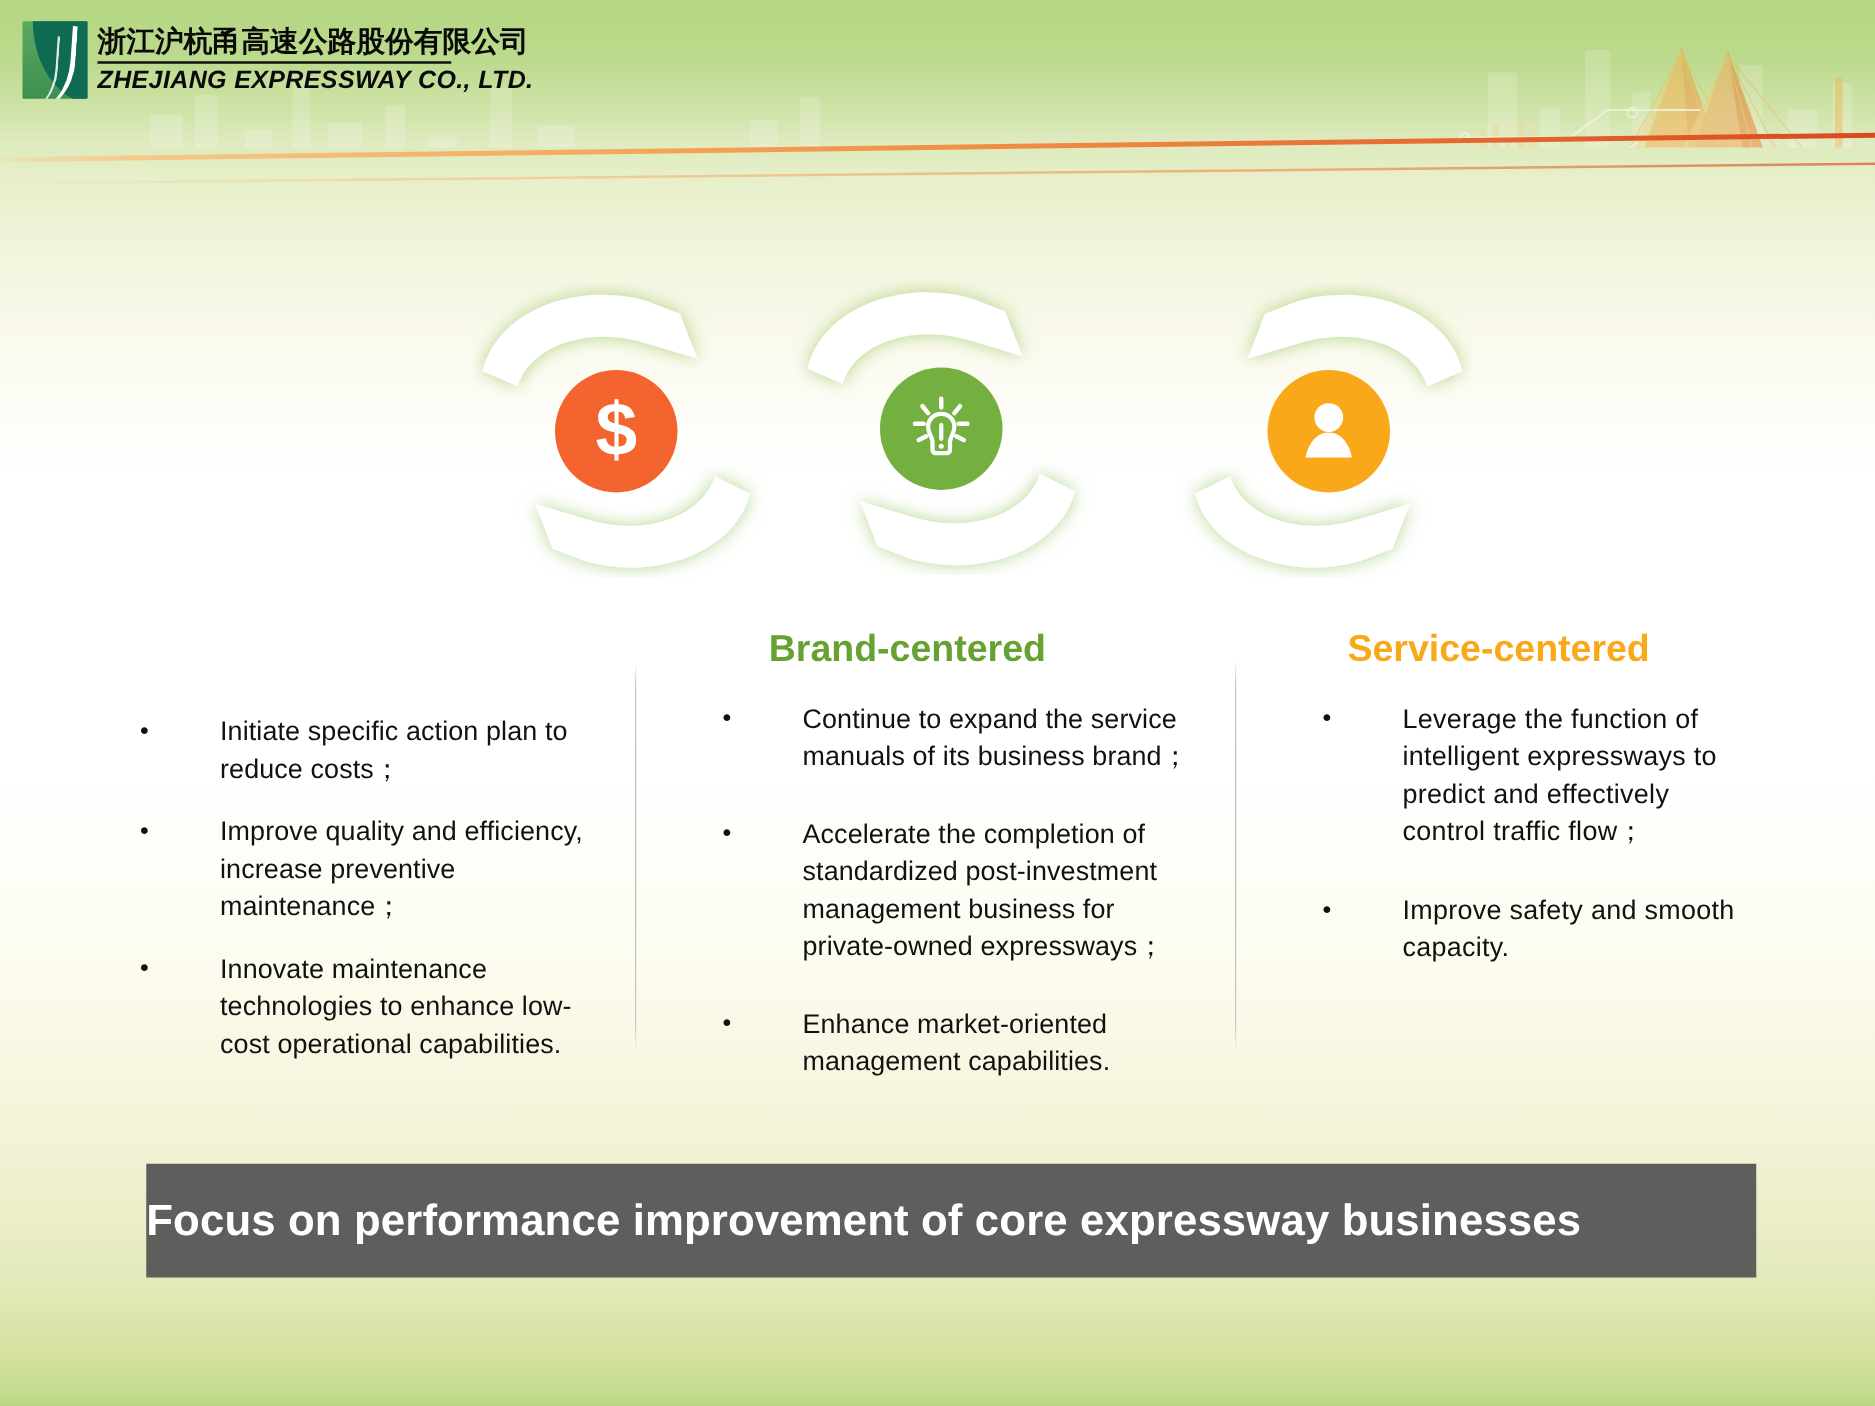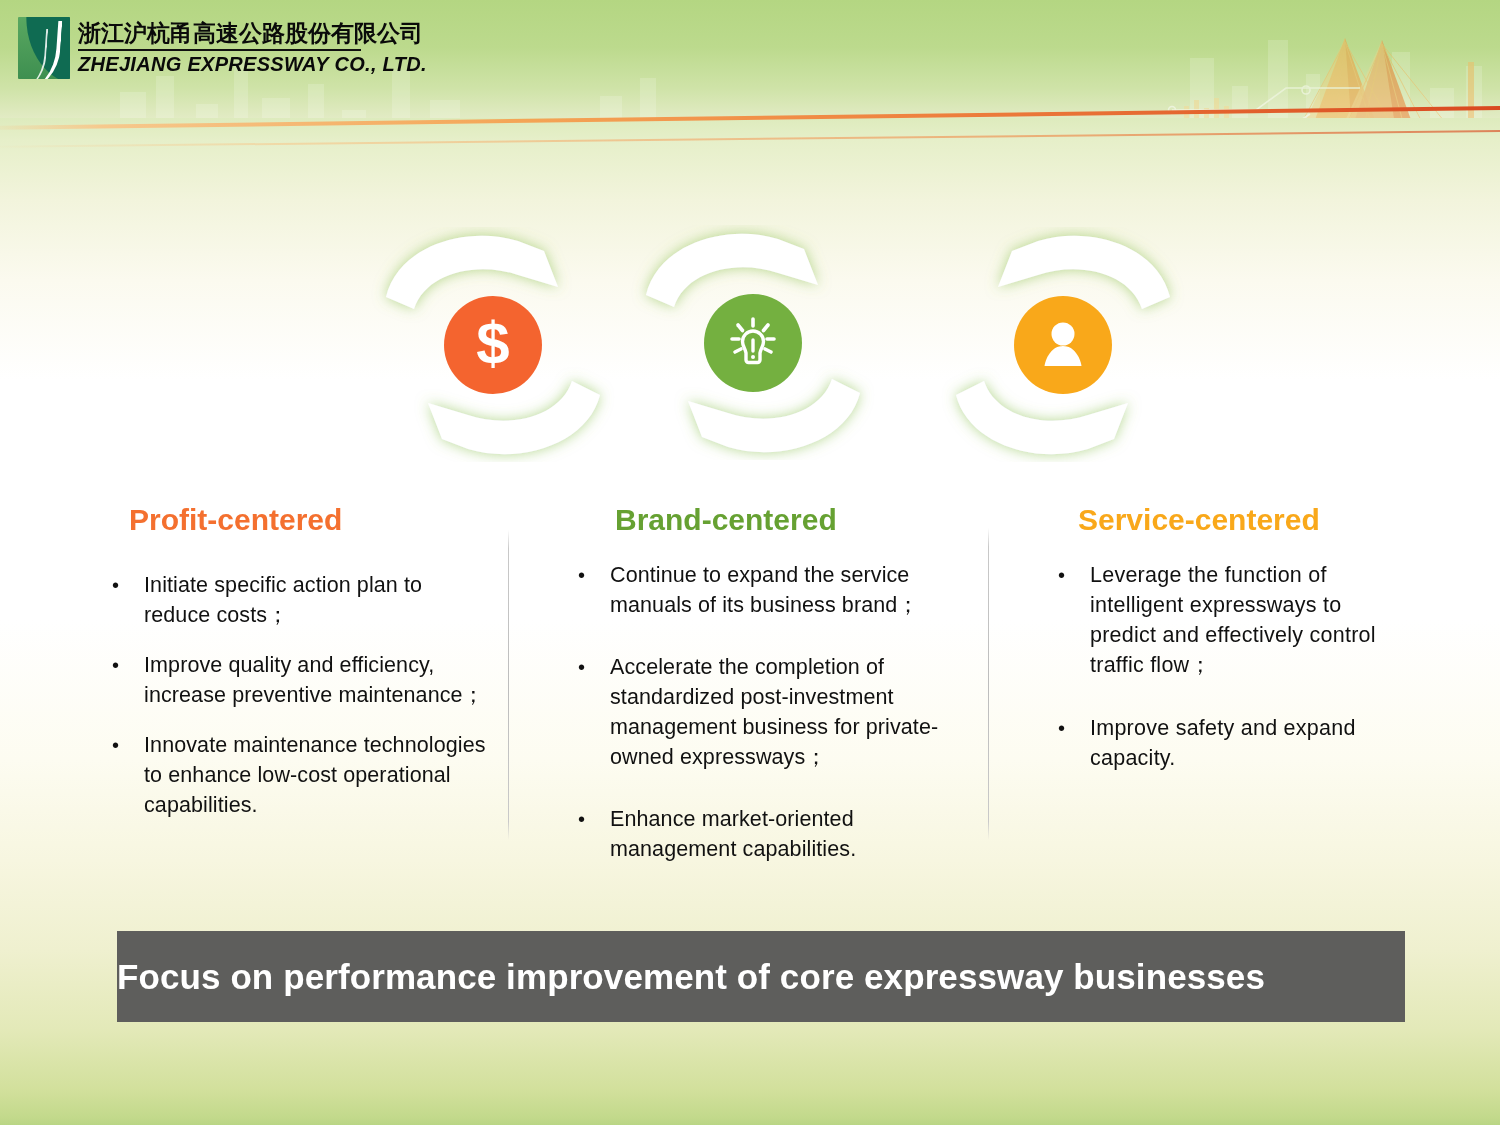--- a/index.html
+++ b/index.html
@@ -223,20 +223,21 @@
     width: 32px;
     text-align: left;
     font-size: 20px;
     line-height: 30px;
     color: #111;
   }
   .bullet-text {
     flex: 1 1 auto;
     line-height: 30px;
     letter-spacing: .1px;
+    margin-left: 32px;
   }
   .col-1 .bullet-item { margin-bottom: 20px; }
   .col-2 .bullet-item { margin-bottom: 32px; }
   .col-3 .bullet-item { margin-bottom: 33px; }
   .col-3 .bullet-text { line-height: 30px; letter-spacing: .25px; }
 
   
   .banner {
     position: absolute;
     left: 117px; top: 931px;
@@ -407,21 +408,20 @@
       </svg>
       <div class="core-circle core-3">
         <svg width="52" height="54" viewBox="0 0 52 54">
           <circle cx="26" cy="16" r="11.5" fill="#ffffff"></circle>
           <path d="M26 28 c-11 0 -17 11 -18.5 20 l37 0 C43 39 37 28 26 28 z" fill="#ffffff"></path>
         </svg>
       </div>
     </div>
   </div>
 
-  <div class="col-head head-1">Profit-centered</div>
   <div class="col-head head-2">Brand-centered</div>
   <div class="col-head head-3">Service-centered</div>
 
   <div class="v-div v-div-1"></div>
   <div class="v-div v-div-2"></div>
 
   <div class="col col-1">
     <div class="bullet-item">
       <span class="bullet-dot">•</span>
       <span class="bullet-text">Initiate specific action plan to reduce costs；</span>
@@ -451,21 +451,21 @@
     </div>
   </div>
 
   <div class="col col-3">
     <div class="bullet-item">
       <span class="bullet-dot">•</span>
       <span class="bullet-text">Leverage the function of intelligent expressways to predict and effectively control traffic flow；</span>
     </div>
     <div class="bullet-item">
       <span class="bullet-dot">•</span>
-      <span class="bullet-text">Improve safety and expand capacity.</span>
+      <span class="bullet-text">Improve safety and smooth capacity.</span>
     </div>
   </div>
 
   <div class="banner">
     <span class="banner-text">Focus on performance improvement of core expressway businesses</span>
   </div>
 
 </div>
 
 </body></html>

